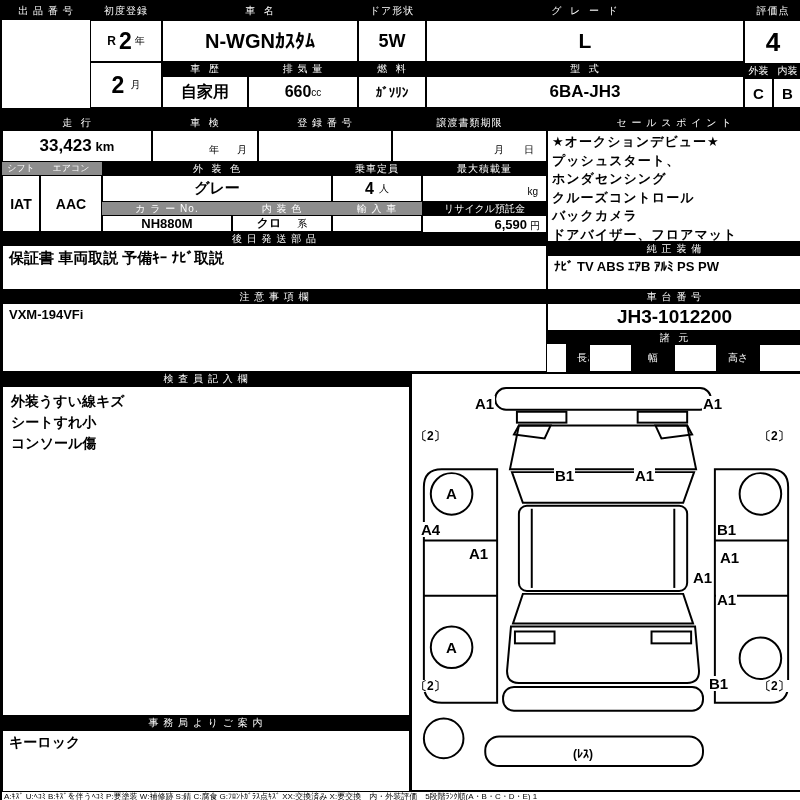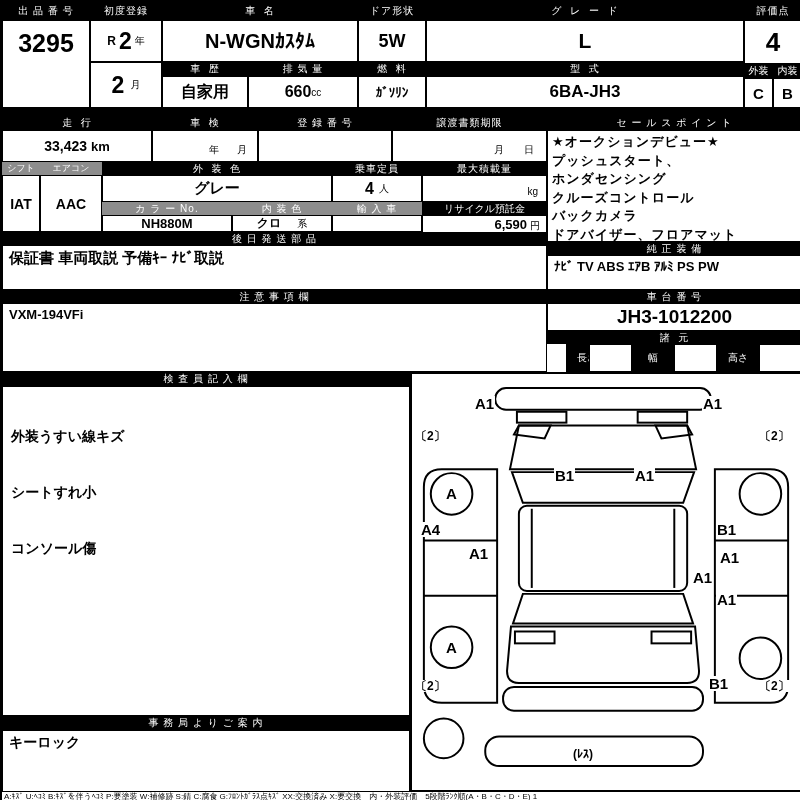--- a/index.html
+++ b/index.html
@@ -12,37 +12,34 @@
   .g{background:#8d8d8d;}
   .c{background:#fff;border:1px solid #000;}
   .v{display:flex;align-items:center;justify-content:center;font-weight:bold;}
   .tl{display:block;font-weight:bold;padding:3px 6px;}
   .unit{font-weight:normal;}
   .bar{background:#000;}
   .marker{position:absolute;font-weight:bold;font-size:15px;line-height:1;background:#fff;padding:0 1px;}
   .marker.br{font-size:12px;}
   .marker.res{font-size:12px;}
   .salesline{font-weight:bold;font-size:13px;line-height:18.5px;padding:0 4px;letter-spacing:1px;}
-  .inspline{font-weight:bold;font-size:14px;line-height:21px;margin-top:35px;}
+  .inspline{font-weight:bold;font-size:14px;line-height:21px;}
 </style>
 </head>
 <body>
 
 <div id="sheet">
 
   <div class="abs h" style="left:0;top:0;width:88px;height:18px">出 品 番 号</div>
   <div class="abs h" style="left:88px;top:0;width:72px;height:18px">初度登録</div>
   <div class="abs h" style="left:160px;top:0;width:196px;height:18px">車  名</div>
   <div class="abs h" style="left:356px;top:0;width:68px;height:18px">ドア形状</div>
   <div class="abs h" style="left:424px;top:0;width:318px;height:18px">グ  レ  ー  ド</div>
   <div class="abs h" style="left:742px;top:0;width:58px;height:18px">評価点</div>
 
-  <div class="abs c" style="left:0;top:18px;width:88px;height:88px">
-    <div style="text-align:center;font-weight:bold;font-size:25px;padding-top:8px">3295</div>
-  </div>
   <div class="abs c v" style="left:88px;top:18px;width:72px;height:42px;gap:3px">
     <span style="font-size:12px">R</span>
     <span style="font-size:23px">2</span>
     <span class="unit" style="font-size:10px">年</span>
   </div>
   <div class="abs c v" style="left:160px;top:18px;width:196px;height:42px;font-size:20px">N-WGNｶｽﾀﾑ</div>
   <div class="abs c v" style="left:356px;top:18px;width:68px;height:42px;font-size:18px">5W</div>
   <div class="abs c v" style="left:424px;top:18px;width:318px;height:42px;font-size:21px">L</div>
   <div class="abs c v" style="left:742px;top:18px;width:58px;height:44px;font-size:26px">4</div>
 
@@ -69,21 +66,21 @@
 
   <div class="abs bar" style="left:0;top:106px;width:800px;height:8px"></div>
 
   <div class="abs h" style="left:0;top:114px;width:150px;height:14px">走  行</div>
   <div class="abs h" style="left:150px;top:114px;width:106px;height:14px">車  検</div>
   <div class="abs h" style="left:256px;top:114px;width:134px;height:14px">登 録 番 号</div>
   <div class="abs h" style="left:390px;top:114px;width:155px;height:14px">譲渡書類期限</div>
   <div class="abs h" style="left:545px;top:114px;width:255px;height:14px">セ ー ル ス ポ イ ン ト</div>
 
   <div class="abs c v" style="left:0;top:128px;width:150px;height:32px;gap:4px">
-    <span style="font-size:14px">33,423</span>
+    <span style="font-size:17px">33,423</span>
     <span style="font-size:13px">km</span>
   </div>
   <div class="abs c" style="left:150px;top:128px;width:106px;height:32px">
     <div style="display:flex;justify-content:flex-end;gap:18px;padding:12px 10px 0 0;font-size:10px">
       <span>年</span>
       <span>月</span>
     </div>
   </div>
   <div class="abs c" style="left:256px;top:128px;width:134px;height:32px"></div>
   <div class="abs c" style="left:390px;top:128px;width:155px;height:32px">

